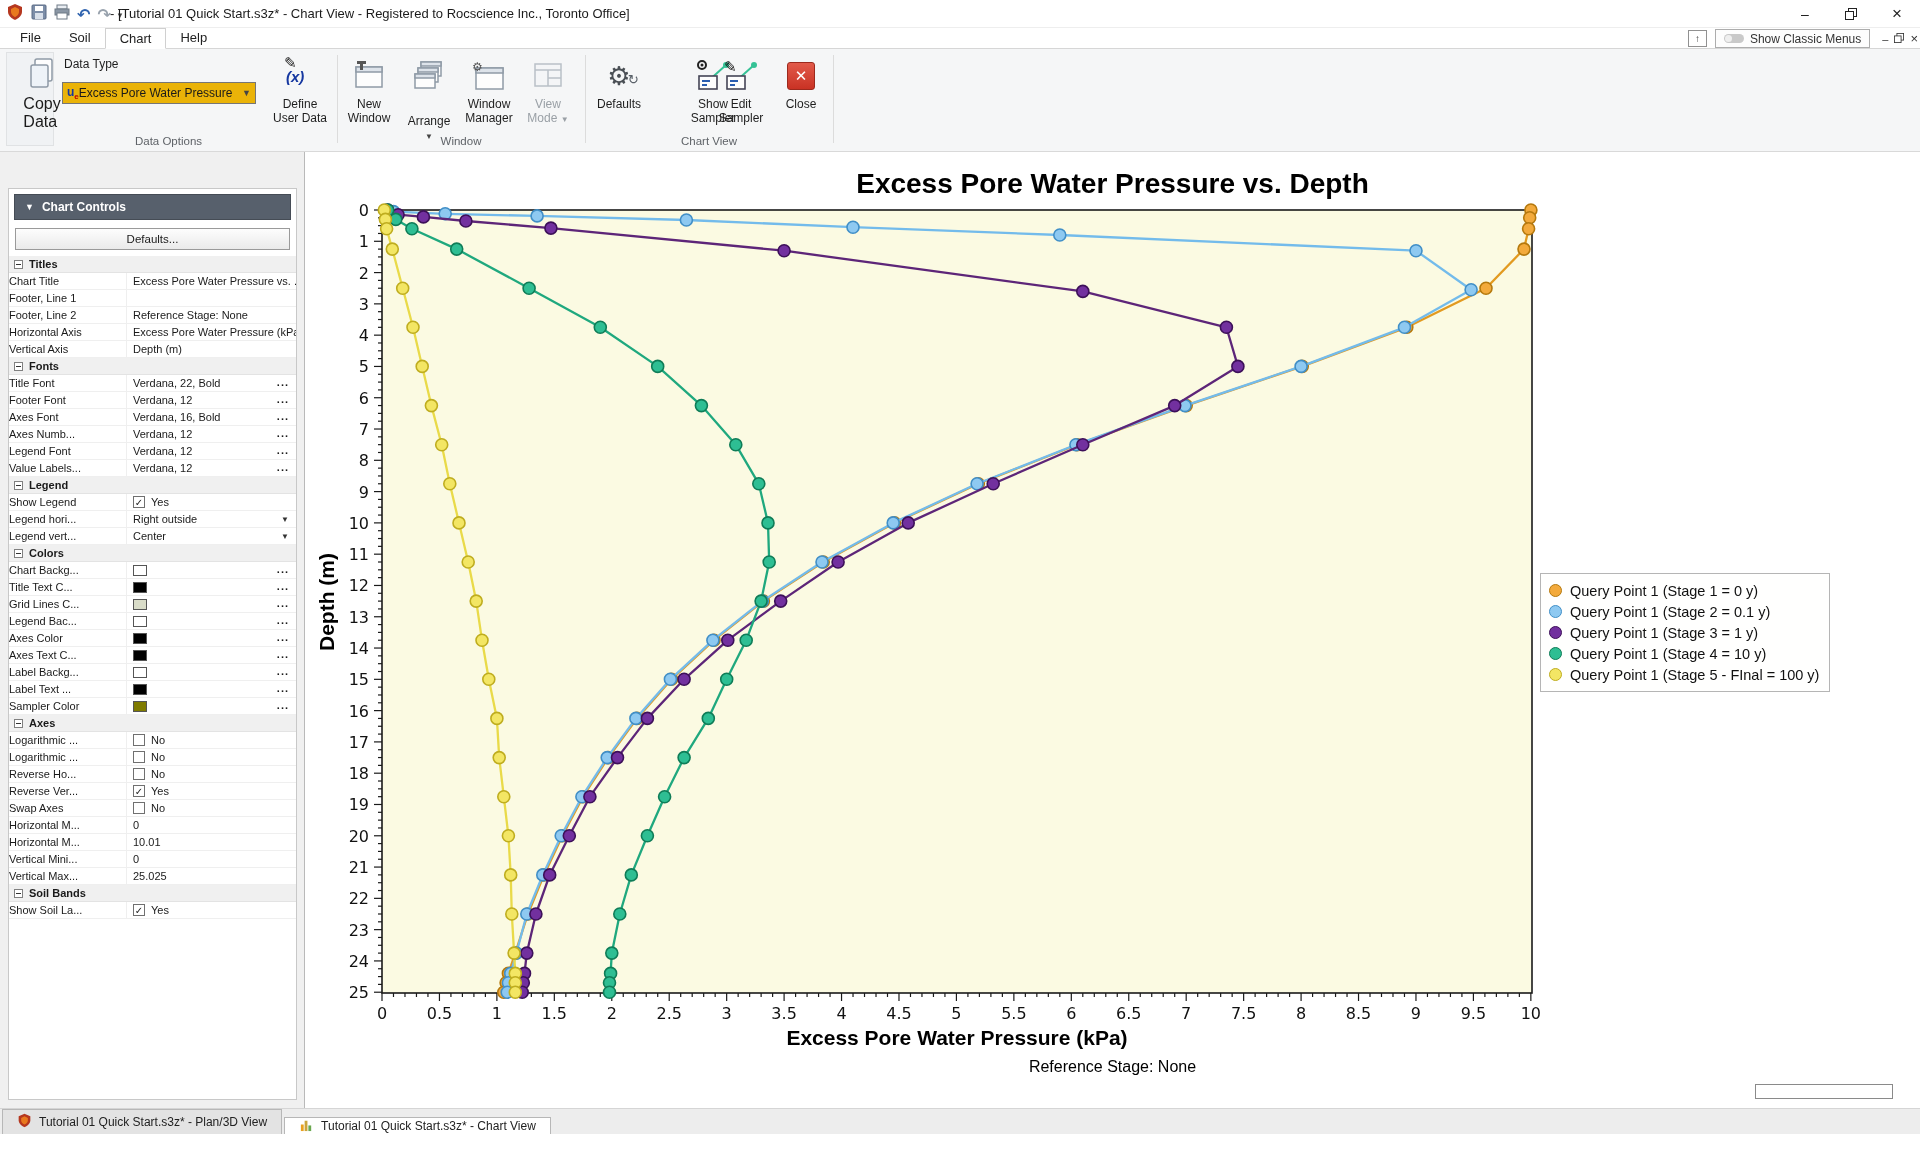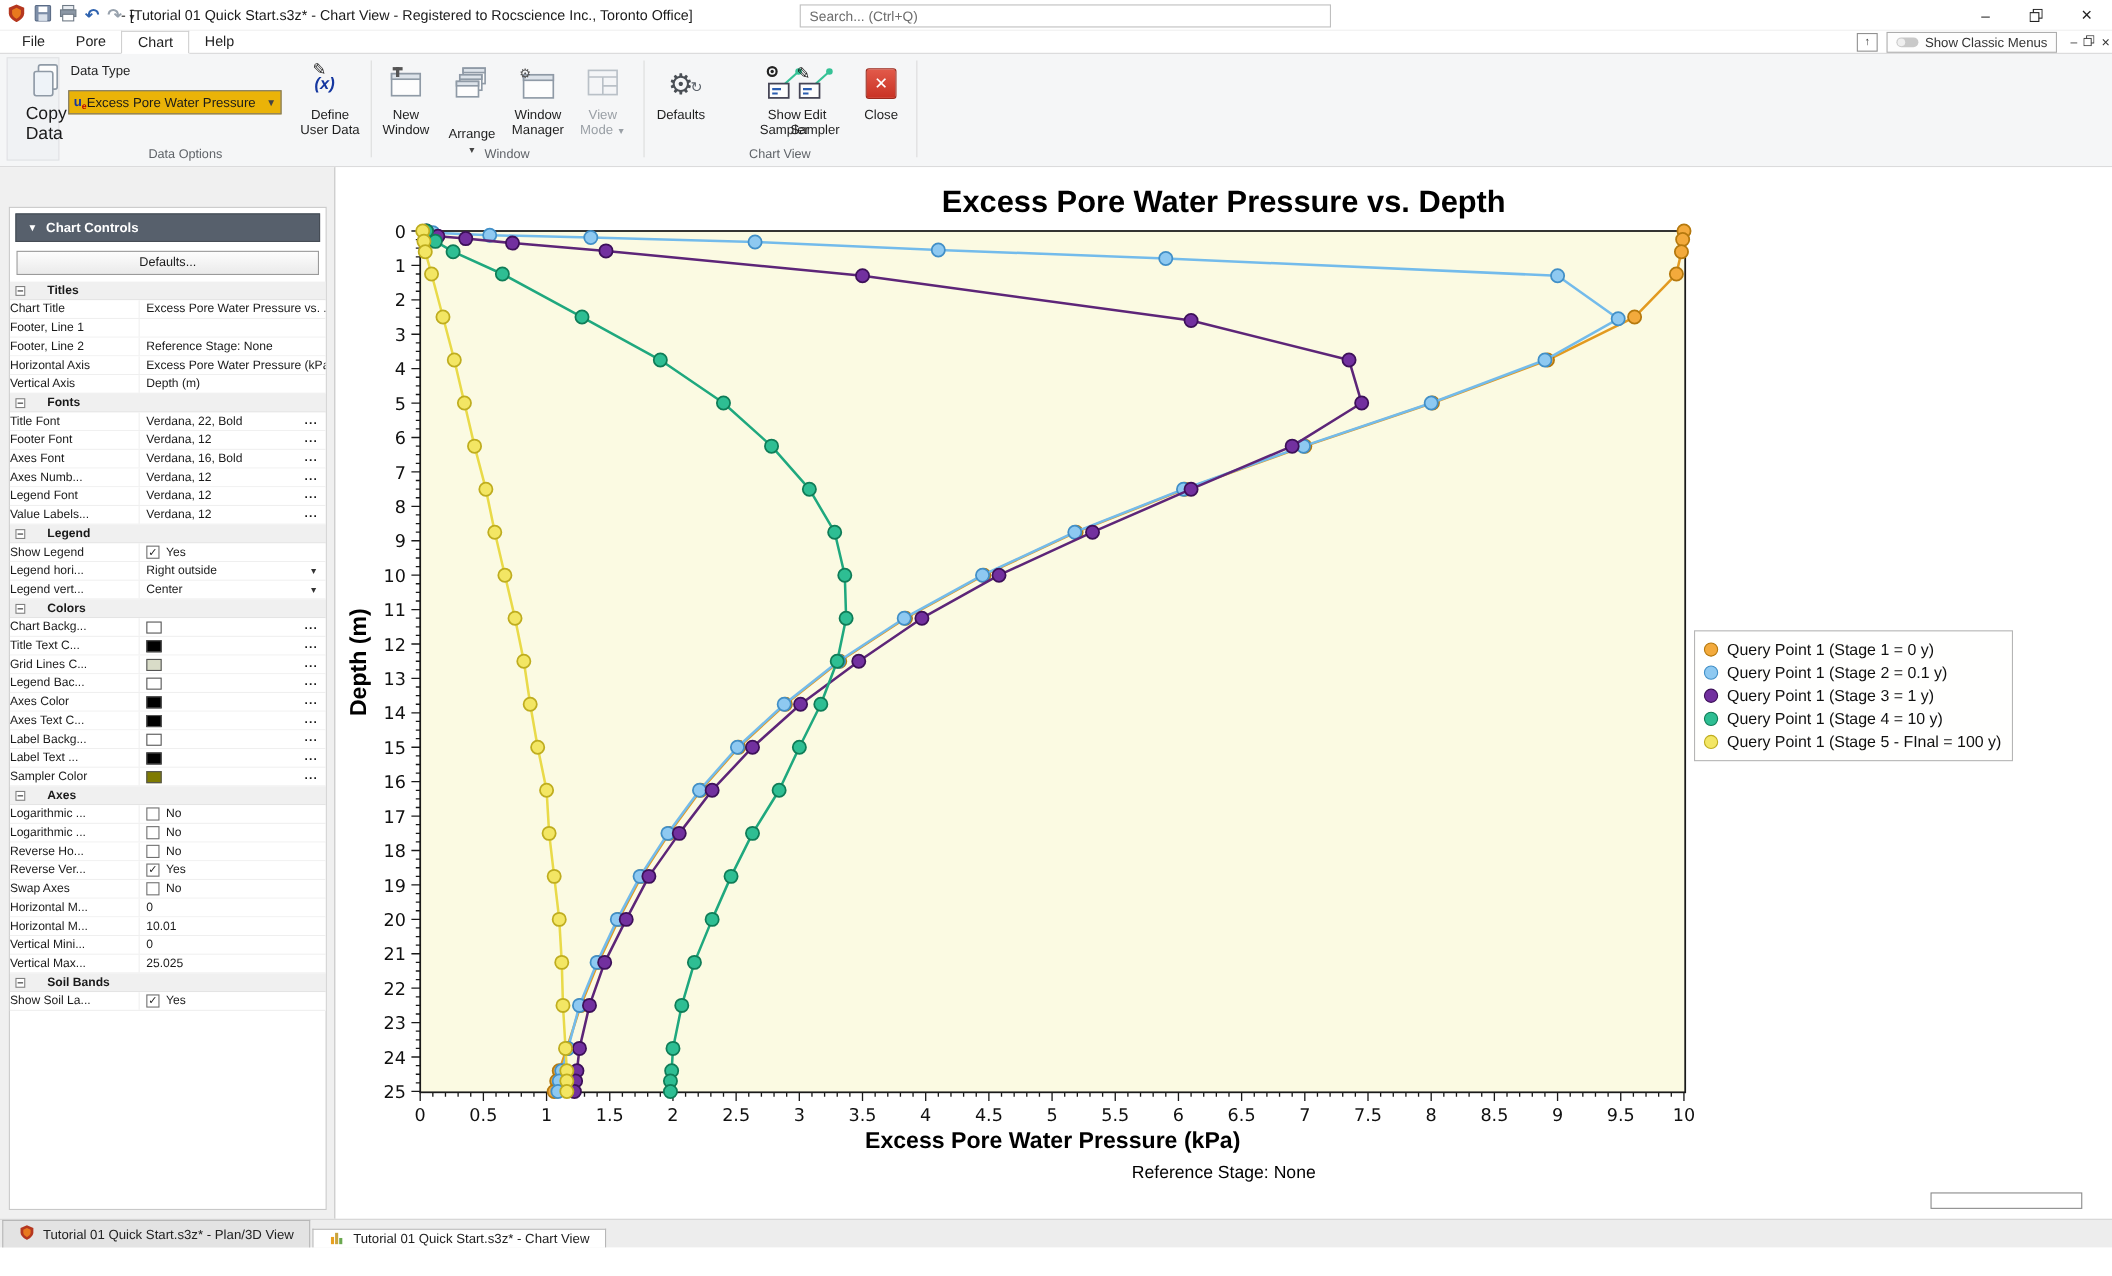--- a/index.html
+++ b/index.html
@@ -59,21 +59,21 @@
   
   .main{position:absolute;left:0;top:152px;width:1920px;height:956px;background:#f0f0f0;}
   .left-panel{position:absolute;left:0;top:0;width:305px;height:956px;background:#f0f0f0;border-right:1px solid #b9b9b9;}
   .panel-box{position:absolute;left:8px;top:36px;width:289px;height:912px;background:#fff;border:1px solid #c8c8c8;}
   .cc-header{margin:5px;height:26px;background:#57606c;border:1px solid #454c55;color:#fff;font-weight:bold;font-size:12px;
              display:flex;align-items:center;gap:8px;padding:0 10px;}
   .cc-header .tri{font-size:9px;}
   .defaults-btn{margin:8px 6px 6px 6px;height:22px;background:linear-gradient(#fdfdfd,#eaeaea);border:1px solid #9a9a9a;
                 font-size:11.5px;display:flex;align-items:center;justify-content:center;color:#1a1a1a;}
   .sec-header{display:flex;align-items:center;height:17px;background:#f0f0f0;border-bottom:1px solid #e3e3e3;
-              font-size:11px;font-weight:bold;gap:20px;padding-left:5px;}
+              font-size:11px;font-weight:bold;gap:6px;padding-left:5px;}
   .expander{width:9px;height:9px;border:1px solid #808080;background:#fff;position:relative;flex:0 0 9px;}
   .expander::after{content:"";position:absolute;left:1px;right:1px;top:3px;border-top:1px solid #333;}
   .prop-row{display:flex;height:17px;border-bottom:1px solid #efefef;background:#fff;font-size:11px;align-items:center;}
   .prop-label{width:118px;color:#1a1a1a;border-right:1px solid #efefef;white-space:nowrap;overflow:hidden;flex:0 0 118px;height:100%;display:flex;align-items:center;}
   .prop-value{flex:1;display:flex;align-items:center;padding-left:6px;position:relative;white-space:nowrap;overflow:hidden;height:100%;}
   .pv-dots{position:absolute;right:7px;top:1px;color:#1a1a1a;font-weight:bold;letter-spacing:1px;}
   .pv-arrow{position:absolute;right:7px;font-size:8px;color:#333;}
   .pv-check{width:12px;height:12px;border:1px solid #707070;background:#fff;font-size:10px;line-height:11px;
             text-align:center;color:#1a1a1a;margin-right:6px;flex:0 0 12px;}
   .pv-swatch{width:14px;height:11px;border:1px solid #555;flex:0 0 14px;}
@@ -127,37 +127,36 @@
             <rect x="3" y="1" width="10" height="4" fill="#e9edf2" stroke="#6f7a86"></rect>
             <rect x="1" y="5" width="14" height="6" fill="#8b97a5" stroke="#6f7a86"></rect>
             <rect x="3" y="9" width="10" height="6" fill="#fff" stroke="#6f7a86"></rect>
           </svg>
       </span>
       <span class="glyph-undo">↶</span>
       <span class="glyph-redo">↷</span>
       <span class="glyph-caret">▾</span>
     </div>
     <div class="tb-title">- [Tutorial 01 Quick Start.s3z* - Chart View - Registered to Rocscience Inc., Toronto Office]</div>
-    <input class="searchbox" placeholder="Search... (Ctrl+Q)" style="">
     <div class="winctl">
       <div class="winbtn">–</div>
       <div class="winbtn">
         <svg width="12" height="12" viewBox="0 0 12 12">
             <rect x="3.5" y="0.5" width="8" height="8" fill="none" stroke="#222"></rect>
             <rect x="0.5" y="3.5" width="8" height="8" fill="#fff" stroke="#222"></rect>
           </svg>
       </div>
       <div class="winbtn" style="font-size:17px;">×</div>
     </div>
   </div>
 
   <div class="menubar">
     <div class="menu-tabs" id="menu-tabs">
         <div class="menu-tab">File</div>
-        <div class="menu-tab">Pore</div>
+        <div class="menu-tab">Soil</div>
         <div class="menu-tab active">Chart</div>
         <div class="menu-tab">Help</div>
       </div>
     <div class="menu-right">
       <div class="collapse-btn">↑</div>
       <div class="classic-btn">
         <span class="toggle-pill"></span>
         <span>Show Classic Menus</span>
       </div>
       <div class="mini-ctl">

